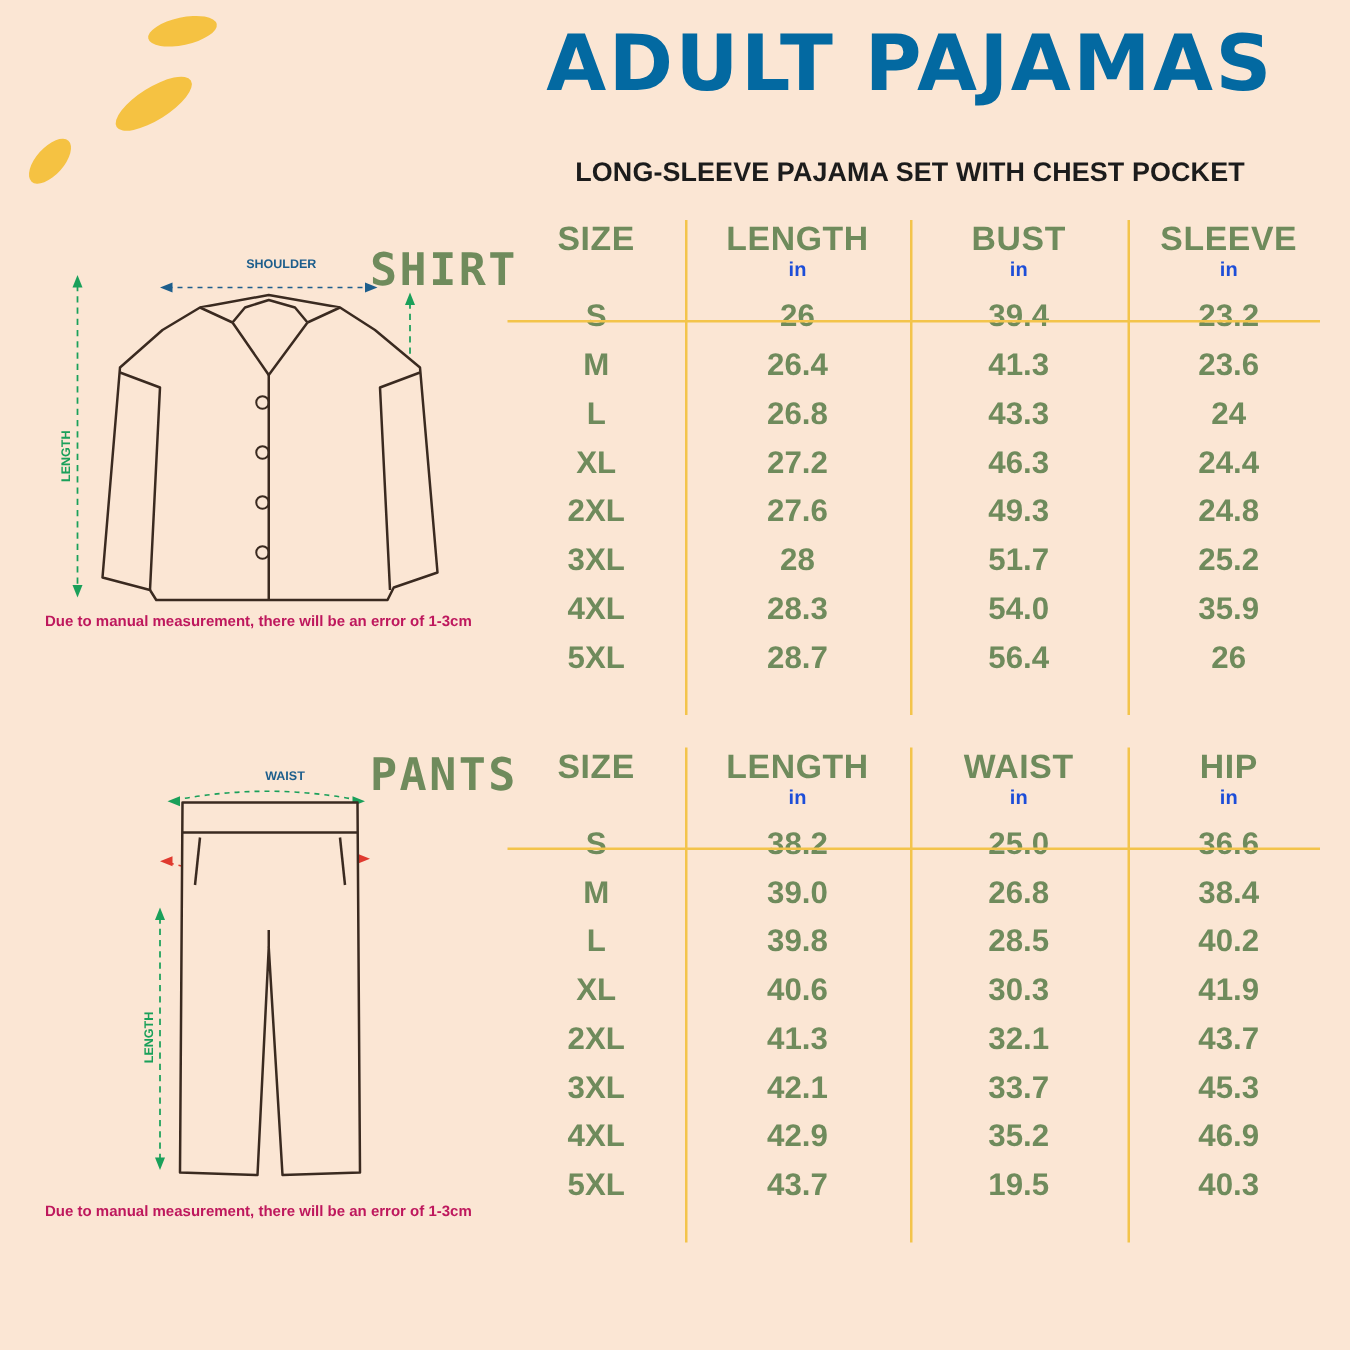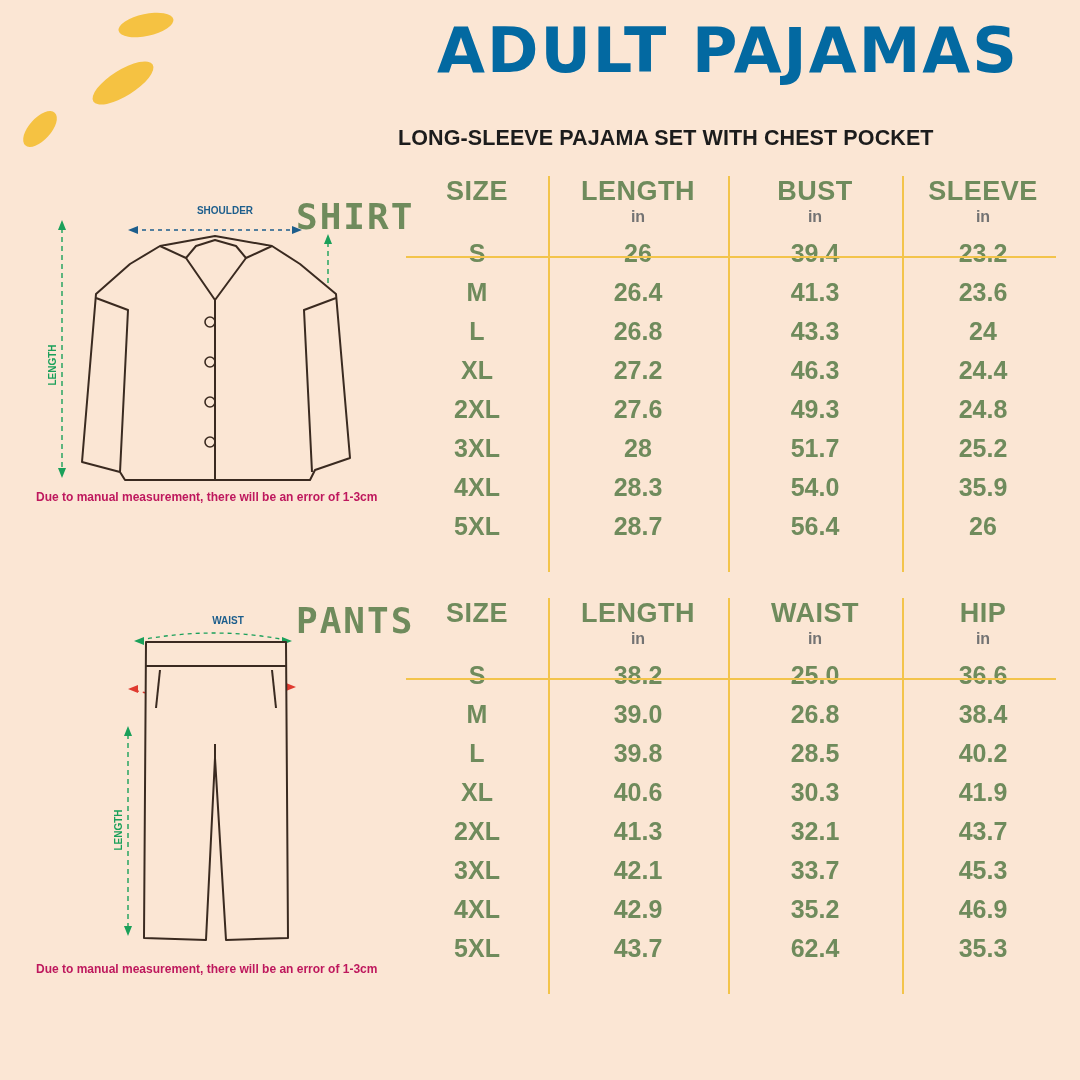--- a/index.html
+++ b/index.html
@@ -42,20 +42,21 @@
     font-size: 62px;
     line-height: 66px;
     letter-spacing: 2px;
     color: #0369a1;
   }
   .subtitle {
     position: absolute;
     left: 398px;
     top: 126px;
     width: 660px;
+    text-align: center;
     font-family: "Liberation Sans", sans-serif;
     font-weight: bold;
     font-size: 21.5px;
     letter-spacing: 0.1px;
     color: #1c1c1c;
   }
 
   
   .section-label {
     position: absolute;
@@ -97,21 +98,21 @@
   th.head {
     font-size: 27px;
     padding-top: 6px;
     padding-bottom: 0px;
     letter-spacing: 0.5px;
   }
   .unit {
     font-size: 16px;
     font-weight: bold;
     padding-bottom: 8px;
-    color: #737373;
+    color: #1d4ed8;
   }
   td.cell {
     font-size: 25px;
     height: 39px;
     padding: 0;
   }
   td.size-cell {
     font-size: 25px;
   }
 
@@ -453,21 +454,21 @@
         </tr>
         <tr>
           <td class="cell size-cell">4XL</td>
           <td class="cell">42.9</td>
           <td class="cell">35.2</td>
           <td class="cell">46.9</td>
         </tr>
         <tr>
           <td class="cell size-cell">5XL</td>
           <td class="cell">43.7</td>
-          <td class="cell">62.4</td>
-          <td class="cell">35.3</td>
+          <td class="cell">19.5</td>
+          <td class="cell">40.3</td>
         </tr>
       </tbody>
     </table>
   </div>
 
 
 </div>
 
 </body></html>

